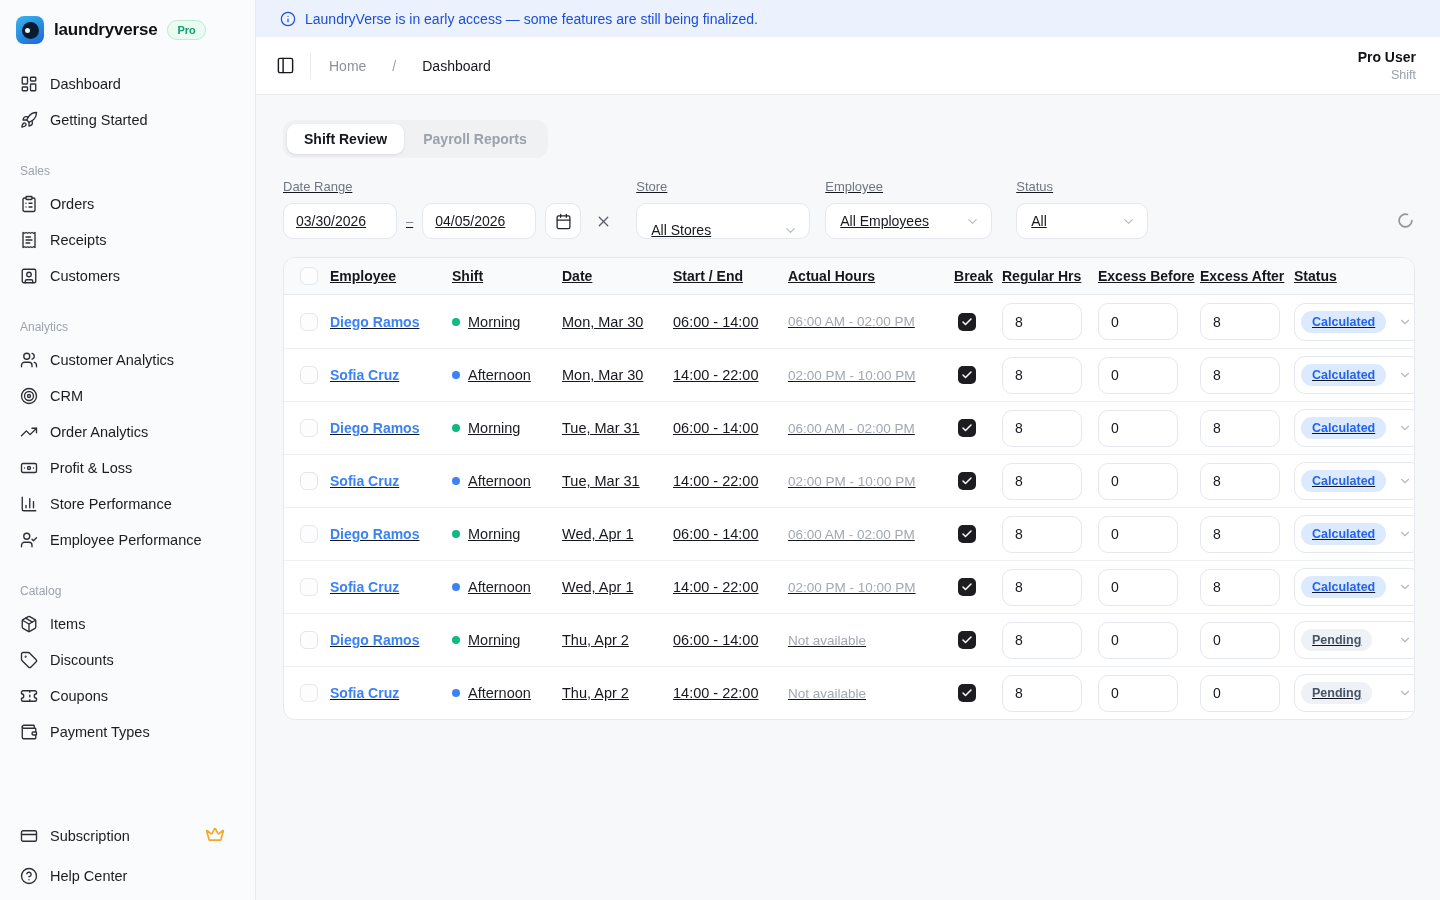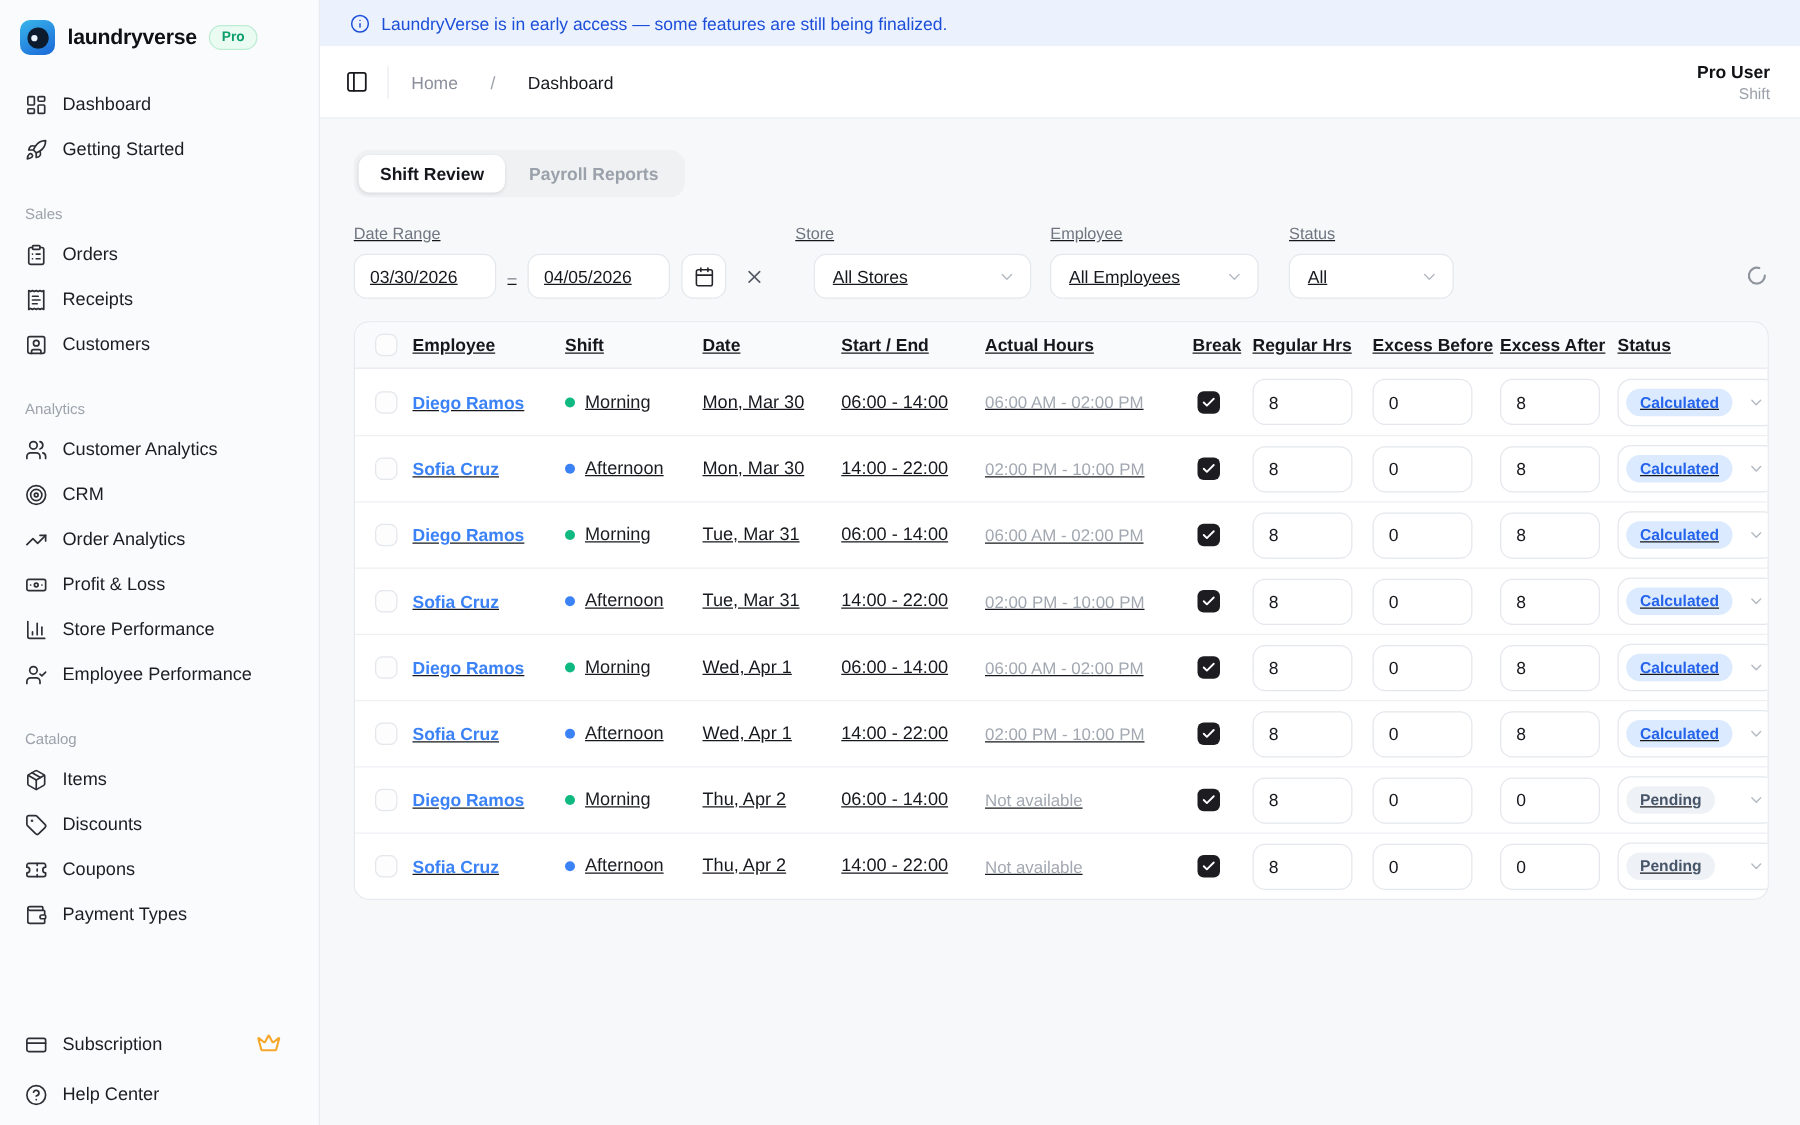--- a/index.html
+++ b/index.html
@@ -74,21 +74,21 @@
               border-radius: 10px; display: flex; align-items: center; justify-content: center;
               cursor: pointer; color: #23252b; }
   .icon-btn .icon { width: 17px; height: 17px; }
   .clear-btn { width: 26px; height: 26px; margin-left: 9px; background: transparent; border: none;
                display: flex; align-items: center; justify-content: center; cursor: pointer; color: #555b64; }
   .clear-btn .icon { width: 17px; height: 17px; }
   .select { height: 36px; border: 1px solid #e4e7ec; border-radius: 10px; background: #fff;
             display: flex; align-items: center; justify-content: space-between;
             padding: 0 11px 0 14px; font-size: 14px; font-weight: 500; color: #16181d; cursor: pointer; }
   .select .icon { width: 15px; height: 15px; color: #b4bac2; }
-  .w-store { width: 174px; margin-left: 35px; }
+  .w-store { width: 174px; margin-left: 20px; align-items: flex-end; }
   .w-emp { width: 167px; margin-left: 15px; }
   .w-status { width: 132px; margin-left: 24px; }
   .spinner { position: absolute; top: 117px; right: 26px; width: 17px; height: 17px; color: #8f959d; }
 
   
   .table { margin-top: 18px; width: 1132px; background: #fff; border: 1px solid #e7e9ee;
            border-radius: 12px; overflow: hidden; }
   .tgrid { display: grid; grid-template-columns: 46px 122px 110px 111px 115px 157px 57px 96px 102px 94px 1fr;
            align-items: center; }
   .thead { height: 37px; background: #f9fafb; border-bottom: 1px solid #e7e9ee; }

